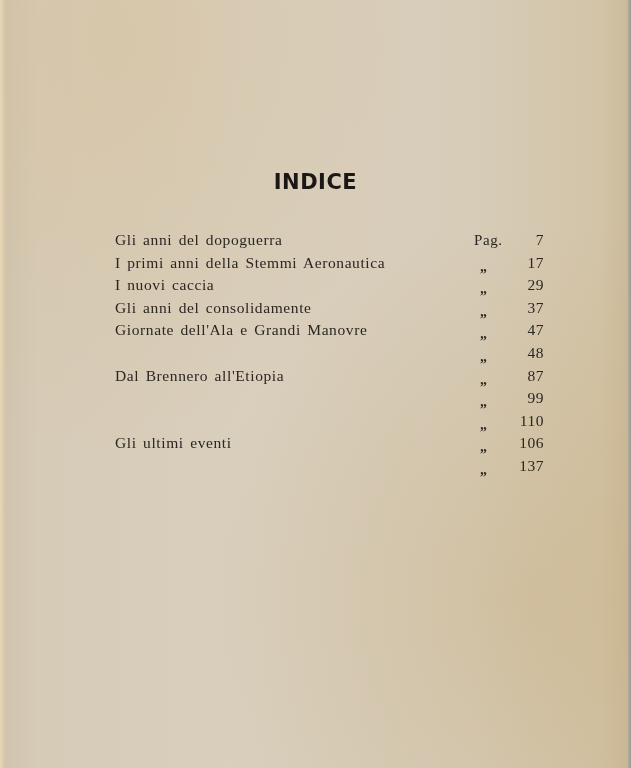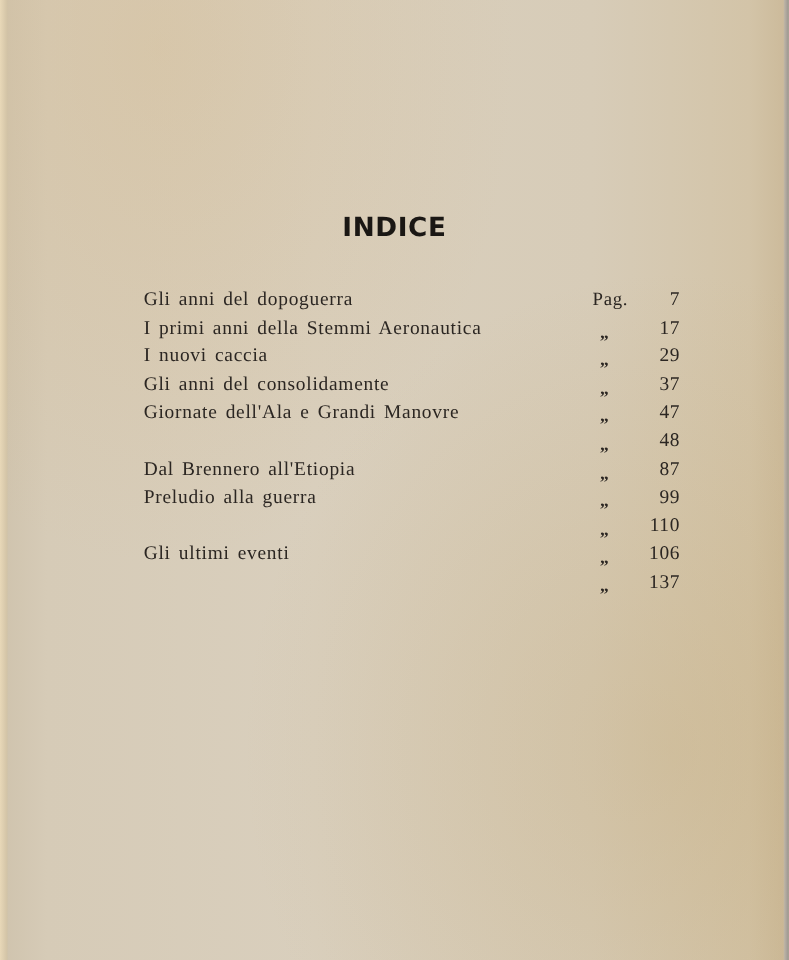--- a/index.html
+++ b/index.html
@@ -78,21 +78,20 @@
     <div class="toc-row">
       <span class="toc-marker ditto">„</span>
       <span class="toc-page">48</span>
     </div>
     <div class="toc-row">
       <span class="toc-label">Dal Brennero all'Etiopia</span>
       <span class="toc-marker ditto">„</span>
       <span class="toc-page">87</span>
     </div>
     <div class="toc-row">
-      <span class="toc-label">Preludio alla guerra</span>
       <span class="toc-marker ditto">„</span>
       <span class="toc-page">99</span>
     </div>
     <div class="toc-row">
       <span class="toc-marker ditto">„</span>
       <span class="toc-page">110</span>
     </div>
     <div class="toc-row">
       <span class="toc-label">Gli ultimi eventi</span>
       <span class="toc-marker ditto">„</span>

